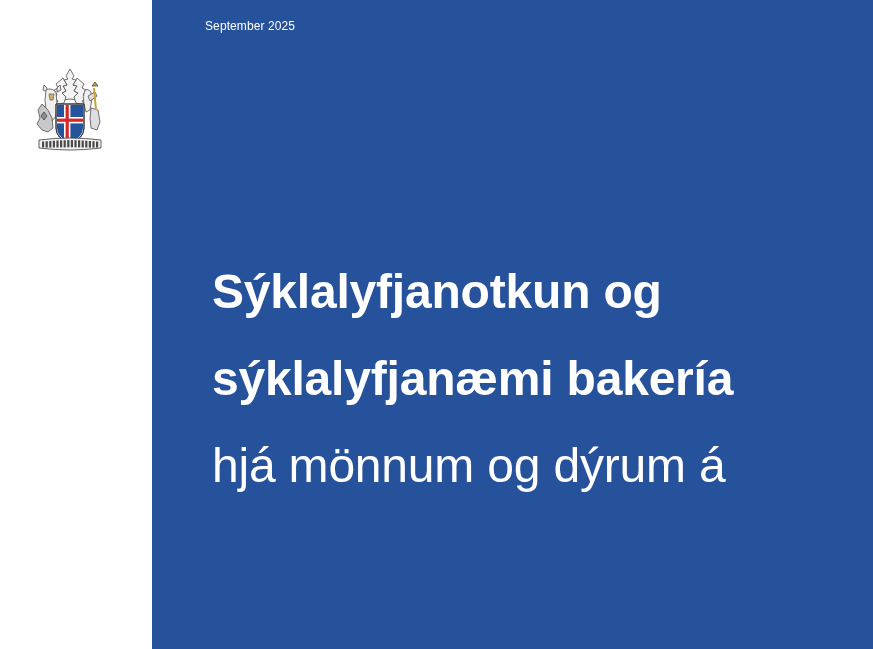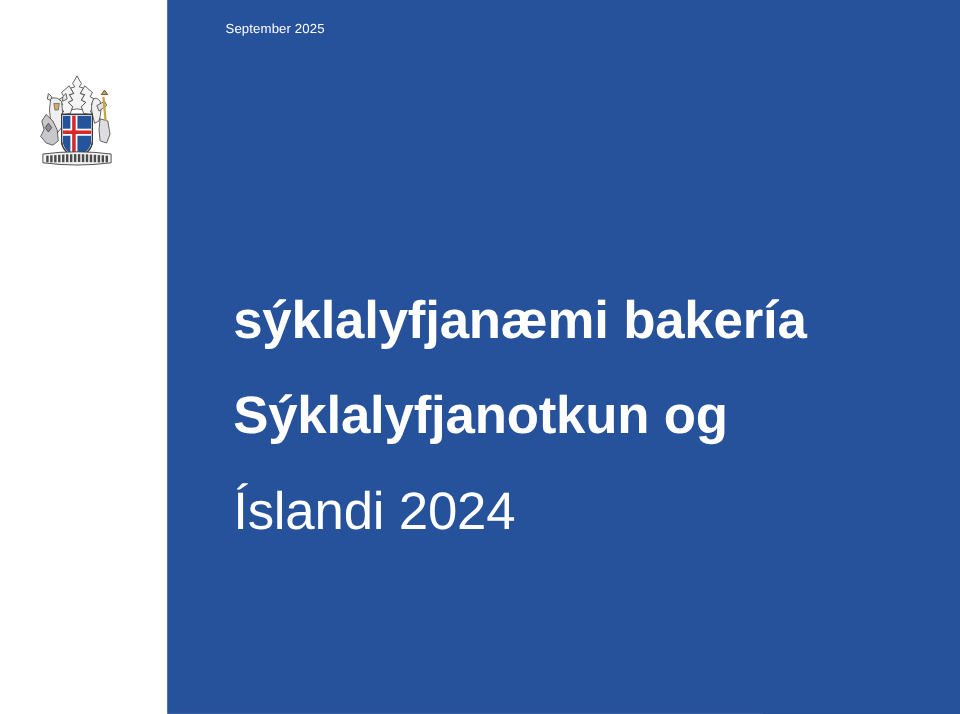--- a/index.html
+++ b/index.html
@@ -162,20 +162,20 @@
       </svg>
     </div>
 
   </div>
 
   <div class="blue-panel">
 
     <div class="date-label">September 2025</div>
 
     <div class="title-block">
+      <div class="title-line bold">Sýklalyfjanotkun og</div>
       <div class="title-line bold">sýklalyfjanæmi bakería</div>
-      <div class="title-line bold">Sýklalyfjanotkun og</div>
-      <div class="title-line light">Íslandi 2024</div>
+      <div class="title-line light">hjá mönnum og dýrum á</div>
     </div>
 
   </div>
 
 </div>
 
 </body></html>

